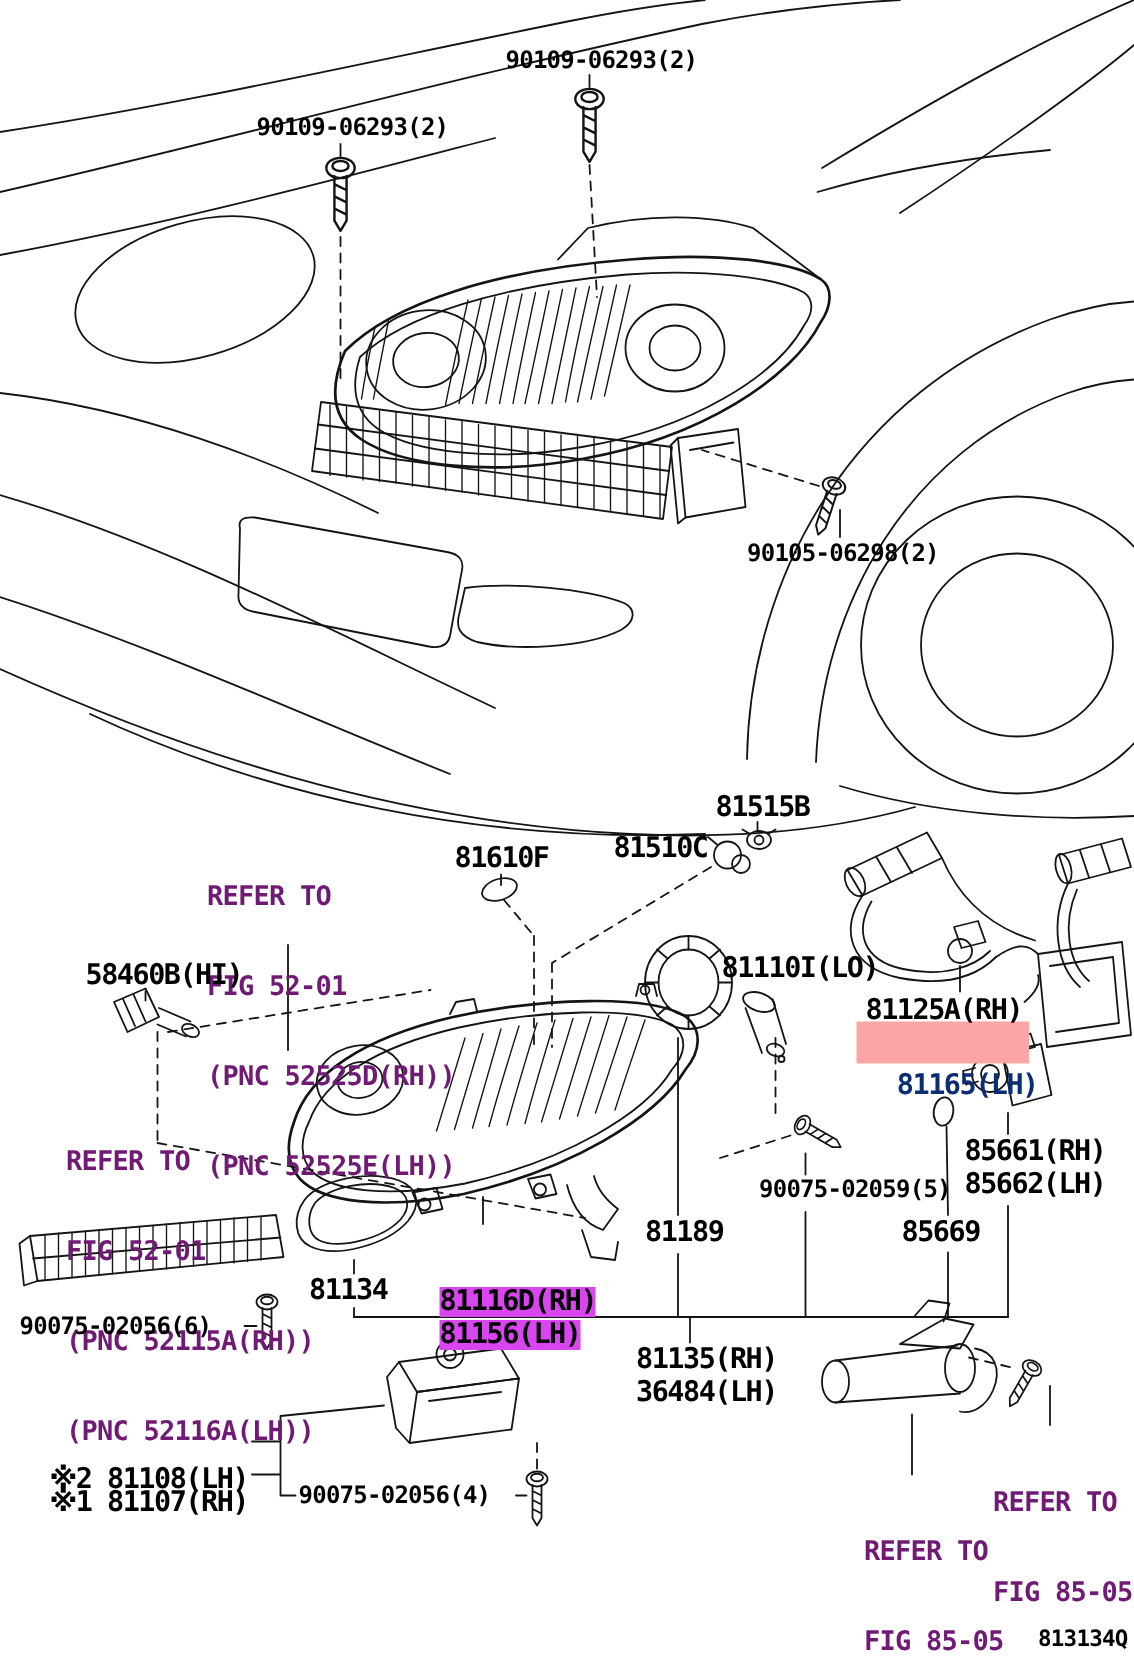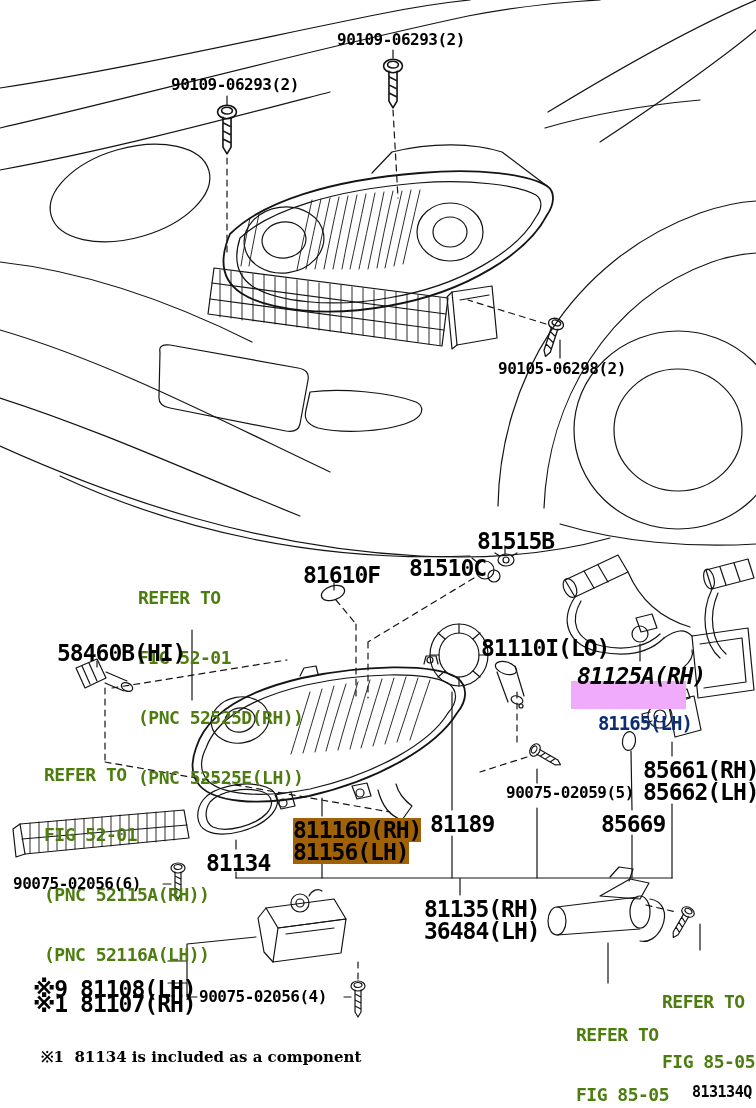--- a/index.html
+++ b/index.html
@@ -1,25 +1,25 @@
 <!DOCTYPE html>
 <html><head>
 <meta charset="utf-8">
 <style>
   html,body{margin:0;padding:0;background:#fff;}
   #stage{position:relative;width:756px;height:1108px;background:#fff;overflow:hidden;
          font-family:"DejaVu Sans Mono","DejaVu Sans",monospace;}
   #art{position:absolute;left:0;top:0;}
   .lbl{position:absolute;font-weight:bold;color:#000;white-space:pre;line-height:1.05;z-index:3;}
   .s18{font-size:16px;letter-spacing:-0.5px;}
-  .s19{font-size:23px;letter-spacing:-1px;}
+  .s19{font-size:19px;letter-spacing:-1px;}
   .s15{font-size:15px;letter-spacing:-0.5px;}
-  .note{position:absolute;font-weight:bold;color:#4d7c0f;white-space:pre;font-size:18px;
+  .note{position:absolute;font-weight:bold;color:#701a75;white-space:pre;font-size:18px;
         letter-spacing:-0.5px;line-height:20px;z-index:3;}
-  .bgw{background:#a16207;}
+  .bgw{background:#d946ef;margin-top:40px;}
   #hl{position:absolute;left:571px;top:681px;width:115px;height:28px;z-index:2;
       box-sizing:border-box;padding-left:6px;font-weight:bold;font-size:19px;
       letter-spacing:-1px;line-height:28px;white-space:pre;}
   #footnote{position:absolute;left:41px;top:1046px;font-family:"DejaVu Serif","Liberation Serif",serif;
       font-weight:bold;font-size:15px;color:#000;white-space:pre;z-index:3;}
   #docnum{position:absolute;left:692px;top:1085px;z-index:3;}
 </style>
 </head>
 <body>
 
@@ -217,22 +217,22 @@
 <div class="note" style="left:138px;top:548px;">
   <div>REFER TO</div>
   <div>FIG 52-01</div>
   <div>(PNC 52525D(RH))</div>
   <div>(PNC 52525E(LH))</div>
 </div>
 
 <div class="lbl s19" style="left:57px;top:641px;">58460B(HI)</div>
 <div class="lbl s19" style="left:481px;top:636px;">81110I(LO)</div>
 
-<div class="lbl s19" style="left:577px;top:664px;font-style:italic;">81125A(RH)</div>
-<div id="hl" style="background: #f0abfc; color: rgb(10, 45, 117);">
+<div class="lbl s19" style="left:577px;top:664px;">81125A(RH)</div>
+<div id="hl" style="background: #fca5a5; color: rgb(10, 45, 117);">
   <span>81165(LH)</span>
 </div>
 
 <div class="note" style="left:44px;top:725px;">
   <div>REFER TO</div>
   <div>FIG 52-01</div>
   <div>(PNC 52115A(RH))</div>
   <div>(PNC 52116A(LH))</div>
 </div>
 
@@ -244,31 +244,30 @@
 
 <div class="lbl s19 bgw" style="left:293px;top:818px;">81116D(RH)</div>
 <div class="lbl s19 bgw" style="left:293px;top:840px;">81156(LH)</div>
 <div class="lbl s19" style="left:206px;top:851px;">81134</div>
 
 <div class="lbl s18" style="left:13px;top:876px;">90075-02056(6)</div>
 <div class="lbl s19" style="left:424px;top:897px;">81135(RH)</div>
 <div class="lbl s19" style="left:424px;top:919px;">36484(LH)</div>
 
 <div class="lbl s19" style="left:33px;top:953px;margin-top:39px;">※1 81107(RH)</div>
-<div class="lbl s19" style="left:33px;top:977px;">※9 81108(LH)</div>
+<div class="lbl s19" style="left:33px;top:977px;">※2 81108(LH)</div>
 <div class="lbl s18" style="left:199px;top:989px;">90075-02056(4)</div>
 
 <div class="note" style="left:662px;top:952px;">
   <div>REFER TO</div>
   <div>FIG 85-05</div>
 </div>
 
 <div class="note" style="left:576px;top:985px;">
   <div>REFER TO</div>
   <div>FIG 85-05</div>
   
   
 </div>
 
-<div id="footnote">※1  81134 is included as a component</div>
 <div id="docnum" class="lbl s15">813134Q</div>
 
 </div>
 
 </body></html>

